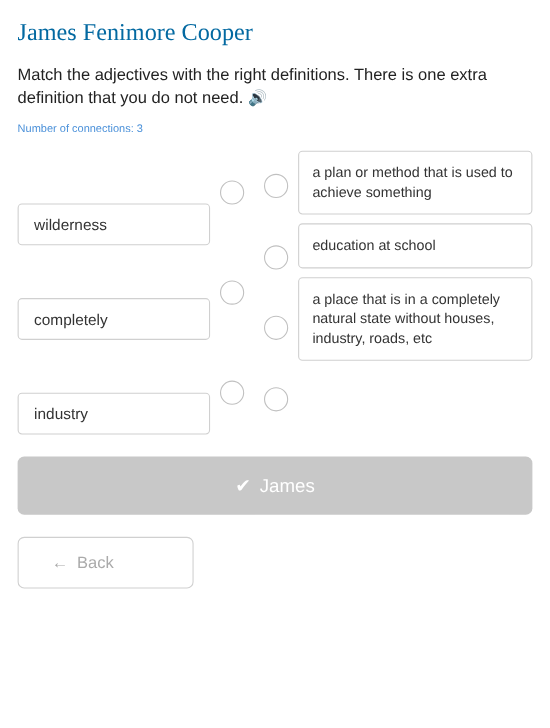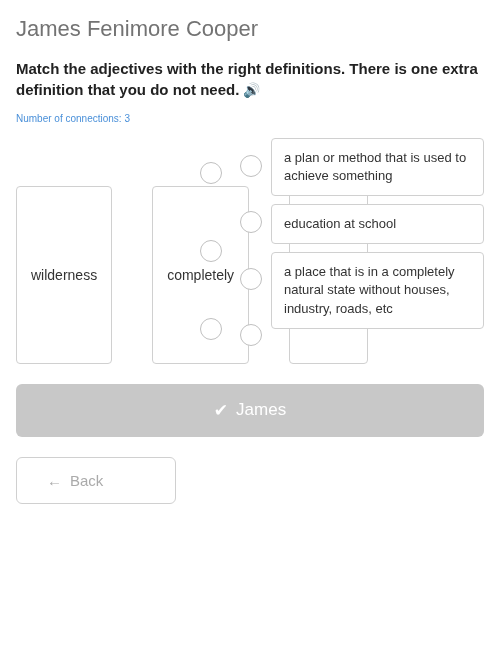--- a/index.html
+++ b/index.html
@@ -17,27 +17,28 @@
       width: 500px;
       min-height: 662px;
       padding: 16px;
       display: flex;
       flex-direction: column;
     }
 
     .title {
       font-size: 22px;
       font-weight: normal;
-      color: #737373;
+      color: #0369a1;
       margin-bottom: 16px;
+      font-family: Liberation Serif, serif;
     }
 
     .instructions {
       font-size: 15px;
-      font-weight: bold;
+      font-weight: normal;
       color: #222;
       margin-bottom: 12px;
       line-height: 1.4;
     }
 
     .connections {
       color: #4a90d9;
       font-size: 10px;
       margin-bottom: 14px;
     }
@@ -86,20 +87,21 @@
     .layout {
       display: flex;
       flex-direction: row;
       gap: 0;
       margin-bottom: 20px;
     }
 
     .col-words {
       width: 175px;
       display: flex;
+      flex-direction: column;
       gap: 20px;
       margin-top: 48px;
     }
 
     .col-left-radios {
       width: 40px;
       display: flex;
       flex-direction: column;
       justify-content: space-around;
       padding: 0 4px;

